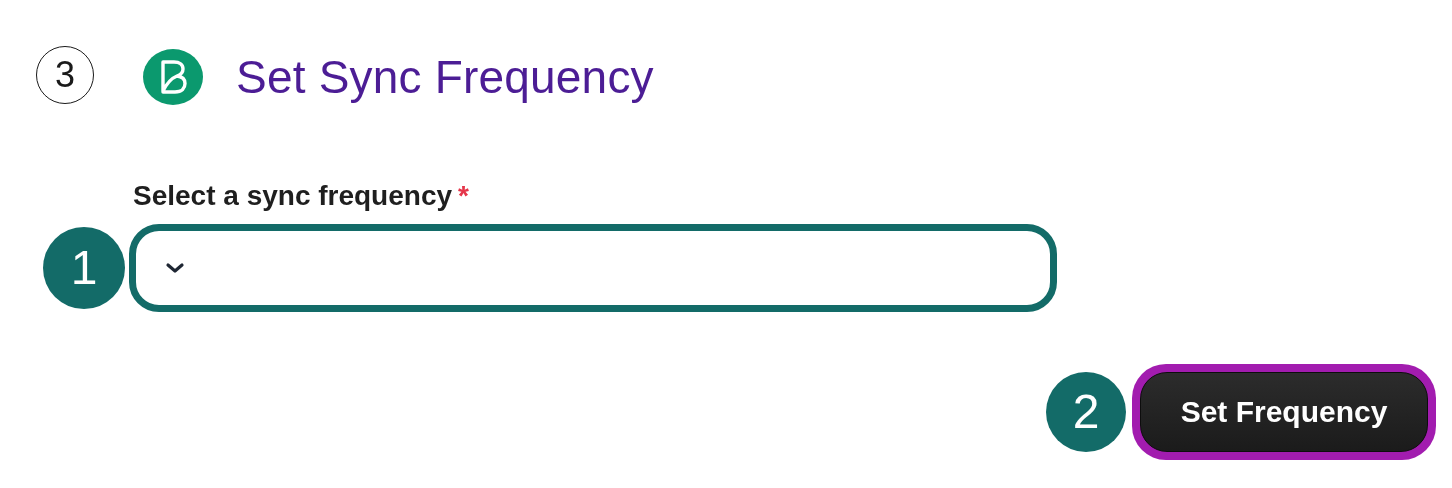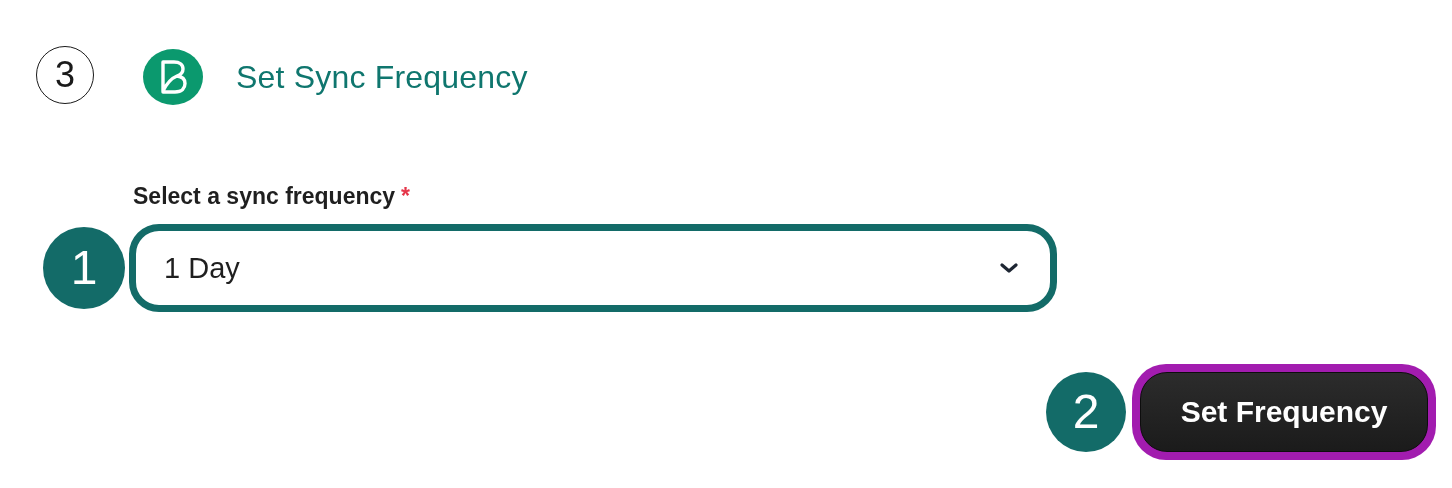--- a/index.html
+++ b/index.html
@@ -41,32 +41,32 @@
     background: #0b996e;
     display: flex;
     align-items: center;
     justify-content: center;
   }
   .brand-logo svg { display: block; }
   .page-title {
     position: absolute;
     left: 236px;
     top: 50px;
-    font-size: 32px;
+    font-size: 46px;
     line-height: 54px;
-    color: #0f766e;
+    color: #4c1d95;
     font-weight: 400;
     letter-spacing: 0.2px;
     white-space: nowrap;
   }
   .field-label {
     position: absolute;
     left: 133px;
     top: 178px;
-    font-size: 23px;
+    font-size: 28px;
     line-height: 36px;
     font-weight: 700;
     color: #1f1f1f;
     white-space: nowrap;
   }
   .field-label .required {
     color: #e5364a;
     margin-left: 6px;
   }
   .badge {
@@ -157,21 +157,20 @@
 
 <div class="field-label">
   <span>Select a sync frequency</span><span class="required">*</span>
 </div>
 
 <div class="badge badge-1">
   <span>1</span>
 </div>
 
 <div class="select-box">
-  <span class="select-value">1 Day</span>
   <span class="chevron">
     <svg width="20" height="12" viewBox="0 0 20 12" aria-hidden="true">
       <path d="M3 3 L10 9 L17 3" fill="none" stroke="#1e2633" stroke-width="3.2" stroke-linecap="round" stroke-linejoin="round"></path>
     </svg>
   </span>
 </div>
 
 <div class="badge badge-2">
   <span>2</span>
 </div>

